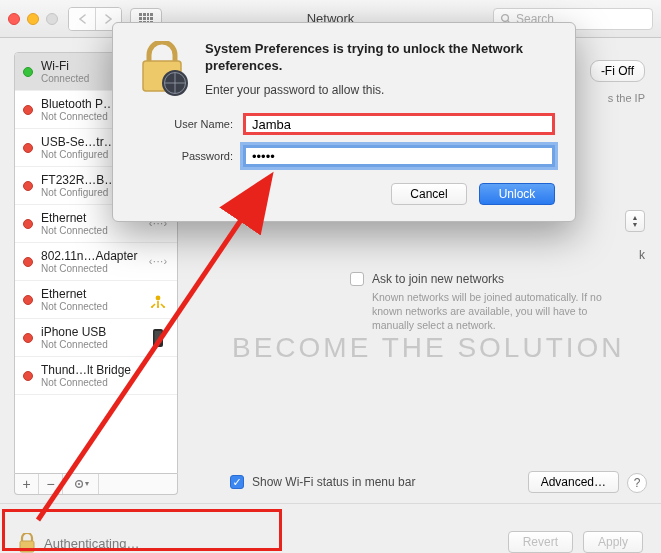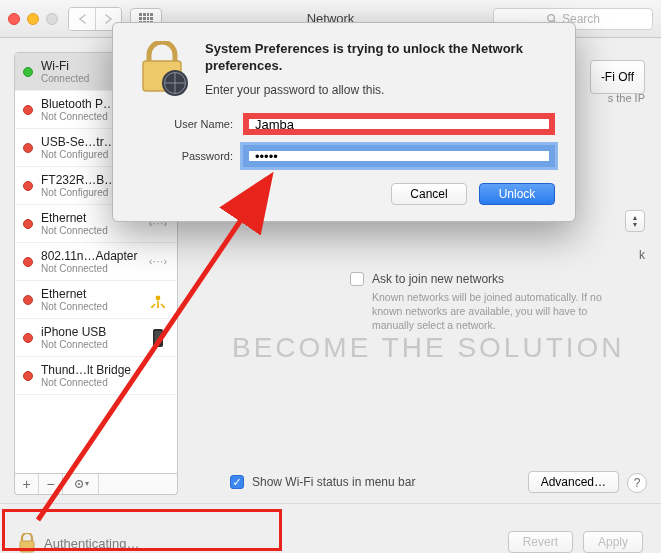--- a/index.html
+++ b/index.html
@@ -13,21 +13,21 @@
   .dot.yellow{background:#ffbd2e;border:1px solid #e1a126;}
   .dot.grey{background:#dcdcdc;border:1px solid #c5c5c5;}
   .navbtns{display:flex;border:1px solid #c6c6c6;border-radius:4px;overflow:hidden;margin-right:8px;}
   .navbtn{width:26px;height:22px;display:flex;align-items:center;justify-content:center;background:#fdfdfd;color:#a9a9a9;font-size:14px;}
   .navbtn.dim{color:#ccc;}
   .navbtn+ .navbtn{border-left:1px solid #d6d6d6;}
   .gridbtn{width:32px;height:22px;border:1px solid #c6c6c6;border-radius:4px;display:flex;align-items:center;justify-content:center;background:#fdfdfd;}
   .grid-icon{width:14px;height:12px;display:grid;grid-template-columns:repeat(4,1fr);grid-template-rows:repeat(3,1fr);gap:1px;}
   .grid-icon span{background:#8a8a8a;}
   .title{position:absolute;left:50%;transform:translateX(-50%);font-size:13px;color:#414141;}
-  .search{margin-left:auto;display:flex;align-items:center;border:1px solid #d3d3d3;border-radius:4px;height:22px;width:160px;background:#fff;padding:0 6px;color:#b6b6b6;font-size:12px;justify-content:center;}
+  .search{margin-left:auto;display:flex;align-items:center;border:1px solid #d3d3d3;border-radius:4px;height:22px;width:160px;background:#fff;padding:0 6px;color:#b6b6b6;font-size:12px;}
   .search svg{margin-right:4px;}
 
   
   .main{display:flex;height:calc(100% - 38px - 50px);padding:14px 14px 8px 14px;gap:14px;background:#f0efef;}
   .sidebar{width:164px;display:flex;flex-direction:column;}
   .svc-list{flex:1;background:#fff;border:1px solid #c8c8c8;border-radius:4px 4px 0 0;overflow:hidden;}
   .svc{display:flex;align-items:center;gap:8px;padding:6px 8px;border-bottom:1px solid #eee;}
   .svc.sel{background:#dfdfdf;}
   .status-dot{width:10px;height:10px;border-radius:50%;}
   .status-dot.green{background:#36c23a;border:1px solid #2aa02d;}
@@ -35,21 +35,21 @@
   .svc-text{flex:1;overflow:hidden;}
   .svc-name{font-size:12px;white-space:nowrap;overflow:hidden;text-overflow:ellipsis;color:#222;}
   .svc-sub{font-size:10px;color:#8a8a8a;}
   .svc-icon{width:22px;height:22px;display:flex;align-items:center;justify-content:center;}
   .svc-bottom{display:flex;border:1px solid #c8c8c8;border-top:none;background:#fafafa;border-radius:0 0 4px 4px;}
   .svc-btn{flex:0 0 24px;height:20px;display:flex;align-items:center;justify-content:center;color:#6b6b6b;font-size:14px;border-right:1px solid #d8d8d8;}
   .svc-btn.action{flex:0 0 36px;}
   .svc-btn:last-child{border-right:none;flex:1;}
 
   .content{flex:1;position:relative;color:#4a4a4a;font-size:12px;}
-  .toggle-btn{position:absolute;right:2px;top:8px;border:1px solid #c6c6c6;border-radius:4px;background:linear-gradient(#fff,#f3f3f3);padding:9px 10px;font-size:12px;}
+  .toggle-btn{position:absolute;right:2px;top:8px;border:1px solid #c6c6c6;border-radius:9px;background:linear-gradient(#fff,#f3f3f3);padding:3px 10px;font-size:12px;}
   .ip-hint{position:absolute;right:2px;top:40px;font-size:11px;color:#888;}
   .selectbox{position:absolute;right:2px;top:158px;width:20px;height:22px;border:1px solid #c6c6c6;border-radius:4px;background:linear-gradient(#fff,#f0f0f0);display:flex;flex-direction:column;align-items:center;justify-content:center;font-size:7px;color:#555;}
   .net-right{position:absolute;right:2px;top:196px;font-size:12px;color:#666;}
   .chk{display:flex;gap:8px;align-items:flex-start;}
   .chkbox{width:14px;height:14px;border:1px solid #b8b8b8;border-radius:3px;background:#fff;display:inline-flex;align-items:center;justify-content:center;font-size:11px;color:#3478f6;}
   .chkbox.checked{background:#3c87f0;border-color:#2a6cd2;color:#fff;}
   .known{font-size:10.5px;color:#9a9a9a;margin-left:22px;margin-top:4px;max-width:260px;line-height:1.35;}
   .watermark{position:absolute;left:40px;top:280px;font-size:28px;letter-spacing:3px;color:#c7c7c7;font-weight:300;white-space:nowrap;}
   .showbar{position:absolute;left:38px;bottom:6px;display:flex;align-items:center;gap:8px;font-size:12px;}
   .advanced{position:absolute;right:28px;bottom:2px;border:1px solid #c6c6c6;border-radius:4px;background:linear-gradient(#fff,#f3f3f3);padding:3px 12px;font-size:12px;}
@@ -64,21 +64,21 @@
 
   
   .dialog{position:absolute;left:112px;top:22px;width:464px;background:#f3f2f2;border:1px solid #b9b9b9;border-radius:6px;box-shadow:0 14px 38px rgba(0,0,0,0.35);padding:18px 20px 16px 20px;}
   .dlg-top{display:flex;gap:14px;}
   .dlg-icon{width:58px;height:58px;position:relative;}
   .dlg-text{flex:1;}
   .dlg-bold{font-size:13px;font-weight:600;color:#222;line-height:1.3;}
   .dlg-sub{font-size:12px;color:#3d3d3d;margin-top:8px;}
   .dlg-form{margin-top:14px;display:grid;grid-template-columns:100px 1fr;gap:10px 10px;align-items:center;}
   .dlg-form label{font-size:11px;text-align:right;color:#3a3a3a;}
-  .dlg-form input{height:22px;border:6px solid #ef4444;border-radius:0;padding:2px 6px;font-size:13px;background:#fff;}
+  .dlg-form input{height:22px;border:3px solid #ef4444;border-radius:0;padding:2px 6px;font-size:13px;background:#fff;}
   .dlg-form input.focus{outline:3px solid #8fb9ee;border-color:#6fa3e6;}
   .dlg-btns{display:flex;justify-content:flex-end;gap:12px;margin-top:16px;}
   .dlg-btn{min-width:76px;height:22px;border:1px solid #c6c6c6;border-radius:4px;background:linear-gradient(#fff,#f2f2f2);font-size:12px;}
   .dlg-btn.primary{background:linear-gradient(#5ea2f7,#2a7af0);border-color:#1f63d0;color:#fff;}
 
   
   .arrow{position:absolute;left:28px;top:170px;pointer-events:none;}
 </style>
 </head>
 <body>

